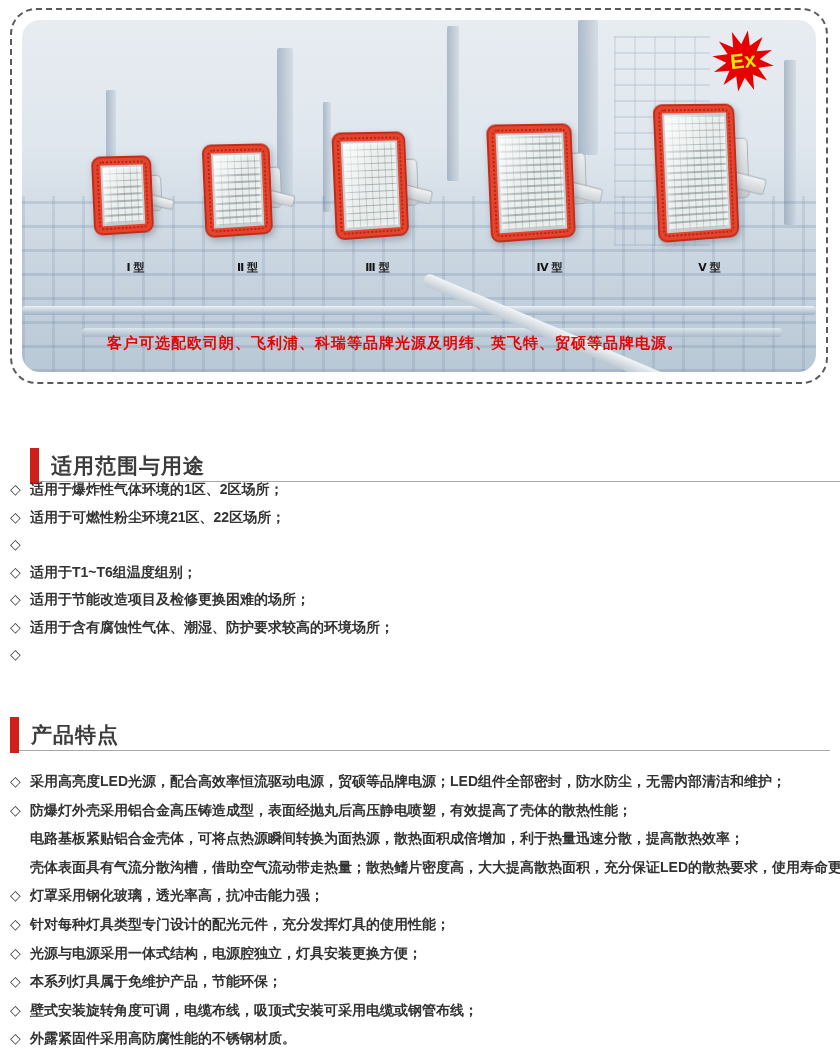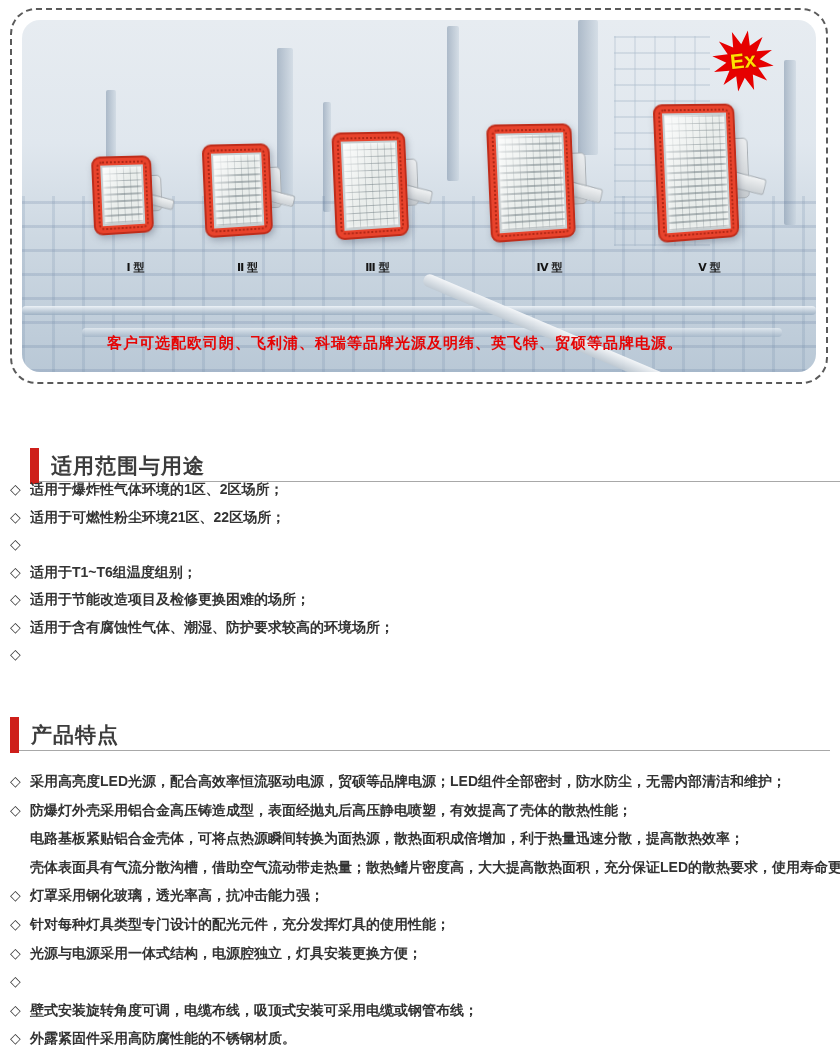--- a/index.html
+++ b/index.html
@@ -214,18 +214,18 @@
     </div>
   </div>
   <div class="list list2">
     <div class="bullet-line"><span class="diamond">◇</span><span>采用高亮度LED光源，配合高效率恒流驱动电源，贸硕等品牌电源；LED组件全部密封，防水防尘，无需内部清洁和维护；</span></div>
     <div class="bullet-line"><span class="diamond">◇</span><span>防爆灯外壳采用铝合金高压铸造成型，表面经抛丸后高压静电喷塑，有效提高了壳体的散热性能；</span></div>
     <div class="bullet-line"><span>电路基板紧贴铝合金壳体，可将点热源瞬间转换为面热源，散热面积成倍增加，利于热量迅速分散，提高散热效率；</span></div>
     <div class="bullet-line"><span>壳体表面具有气流分散沟槽，借助空气流动带走热量；散热鳍片密度高，大大提高散热面积，充分保证LED的散热要求，使用寿命更长。</span></div>
     <div class="bullet-line"><span class="diamond">◇</span><span>灯罩采用钢化玻璃，透光率高，抗冲击能力强；</span></div>
     <div class="bullet-line"><span class="diamond">◇</span><span>针对每种灯具类型专门设计的配光元件，充分发挥灯具的使用性能；</span></div>
     <div class="bullet-line"><span class="diamond">◇</span><span>光源与电源采用一体式结构，电源腔独立，灯具安装更换方便；</span></div>
-    <div class="bullet-line"><span class="diamond">◇</span></div>
+    <div class="bullet-line"><span class="diamond">◇</span><span>本系列灯具属于免维护产品，节能环保；</span></div>
     <div class="bullet-line"><span class="diamond">◇</span><span>壁式安装旋转角度可调，电缆布线，吸顶式安装可采用电缆或钢管布线；</span></div>
     <div class="bullet-line"><span class="diamond">◇</span><span>外露紧固件采用高防腐性能的不锈钢材质。</span></div>
   </div>
 
 </div>
 
 </body></html>

